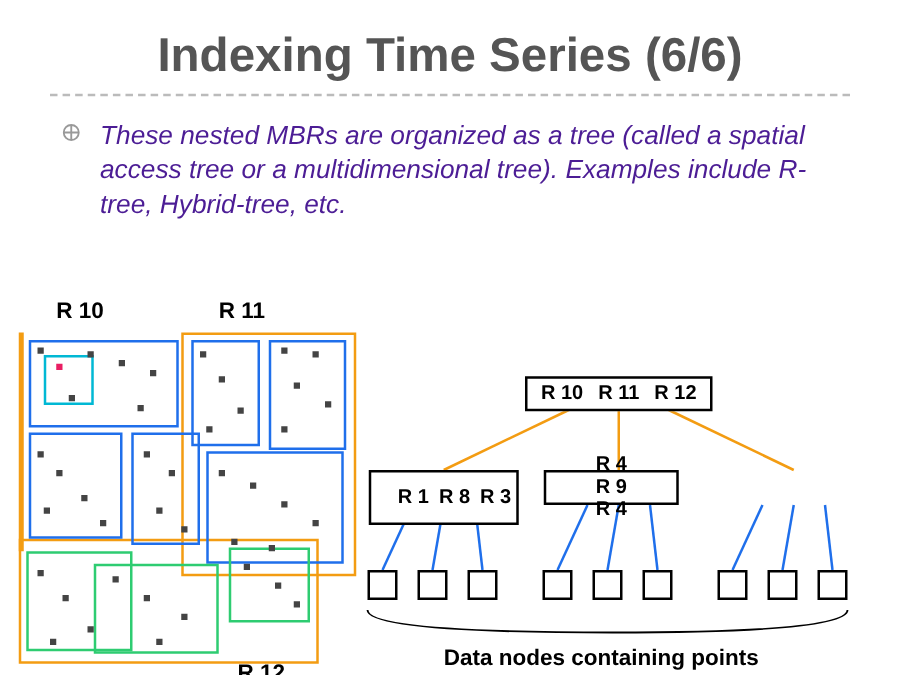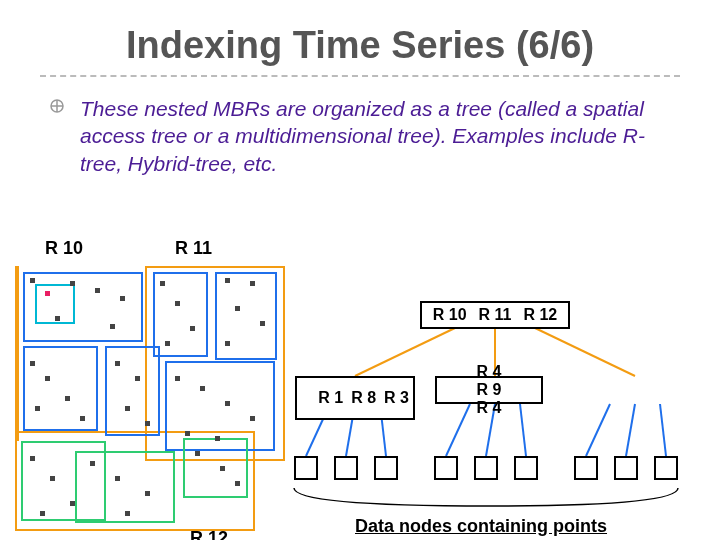--- a/index.html
+++ b/index.html
@@ -216,16 +216,16 @@
     <div class="node leaf" style="left:-6px; top:190px;"></div>
     <div class="node leaf" style="left:34px; top:190px;"></div>
     <div class="node leaf" style="left:74px; top:190px;"></div>
     <div class="node leaf" style="left:134px; top:190px;"></div>
     <div class="node leaf" style="left:174px; top:190px;"></div>
     <div class="node leaf" style="left:214px; top:190px;"></div>
     <div class="node leaf" style="left:274px; top:190px;"></div>
     <div class="node leaf" style="left:314px; top:190px;"></div>
     <div class="node leaf" style="left:354px; top:190px;"></div>
 
-    <div class="caption" style="left:55px; top:250px;text-decoration:underline;">Data nodes containing points</div>
+    <div class="caption" style="left:55px; top:250px;">Data nodes containing points</div>
   </div>
 
 </div>
 
 </body></html>

